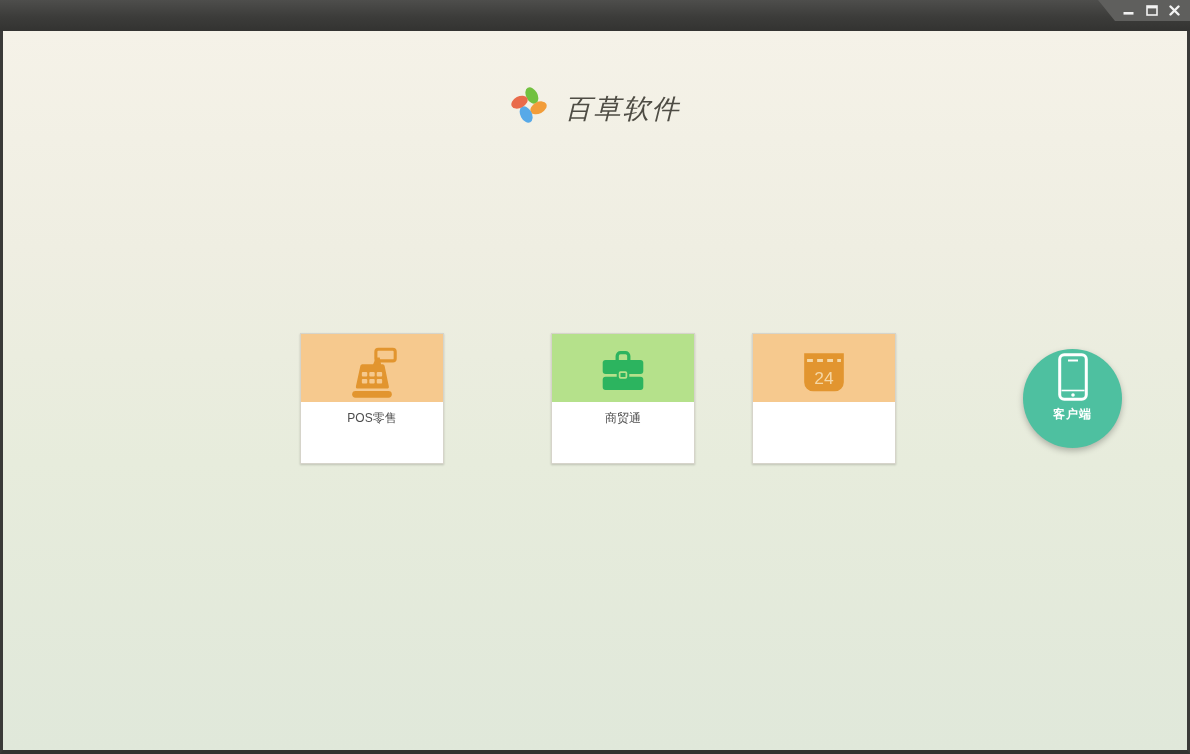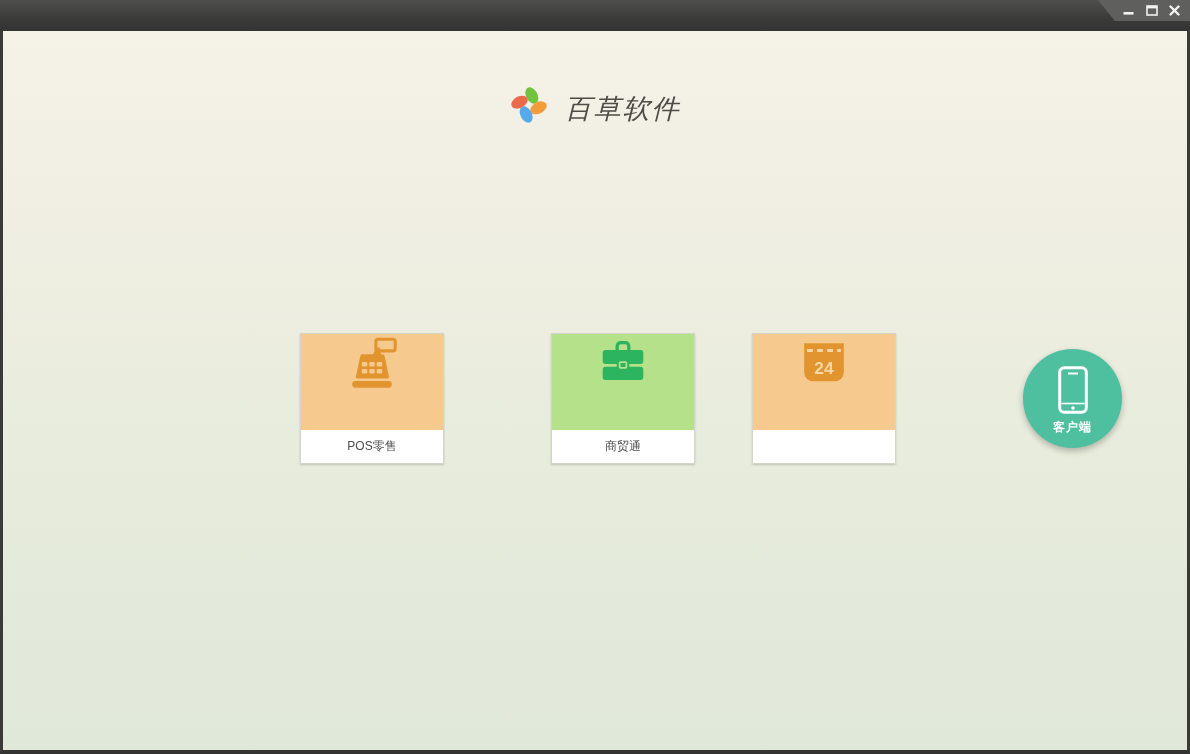--- a/index.html
+++ b/index.html
@@ -50,37 +50,37 @@
   }
   
   .card {
     position: absolute; top: 302px; width: 144px; height: 131px;
     background: #ffffff;
     border: 1px solid #d6d4ca;
     box-shadow: 0 1px 2px rgba(0,0,0,0.18);
     cursor: pointer;
   }
   .card-tile {
-    height: 96px;
-    display: flex; align-items: flex-start; justify-content: center; font-weight: bold;
+    height: 68px;
+    display: flex; align-items: flex-end; justify-content: center;
   }
   .card-label {
     height: 30px; line-height: 33px;
     text-align: center; font-size: 12px; color: #4d4d4d;
     background: #ffffff;
   }
   .card-1 { left: 297px; }
   .card-2 { left: 523px; margin-left: 25px; }
   .card-3 { left: 749px; }
   
   .client-circle {
     position: absolute; left: 1020px; top: 318px;
     width: 99px; height: 99px; border-radius: 50%;
     box-shadow: 0 3px 6px rgba(0,0,0,0.25);
-    display: flex; flex-direction: column; align-items: center; justify-content: center;
+    display: flex; flex-direction: column; align-items: center; 
     padding-top: 4px; gap: 5px;
     cursor: pointer;
   }
   .client-label {
     font-size: 12px; font-weight: bold; color: #ffffff; letter-spacing: 1px;
   }
 </style>
 </head>
 <body>
 

